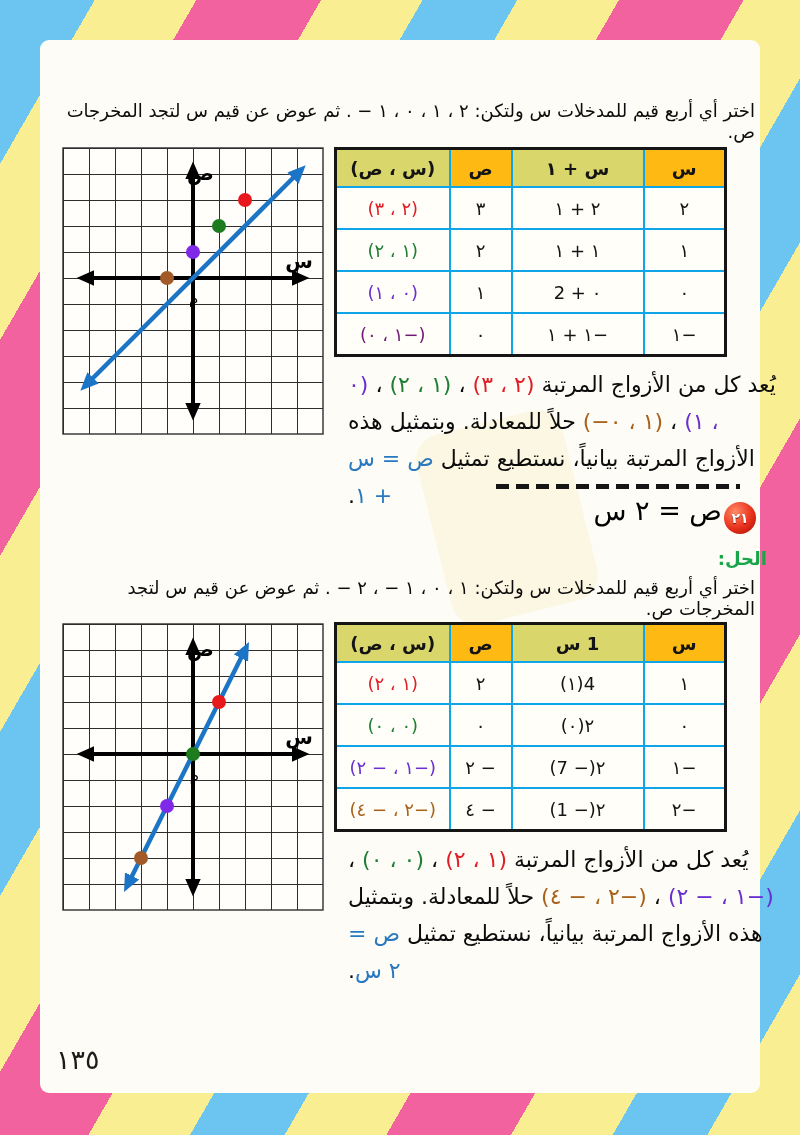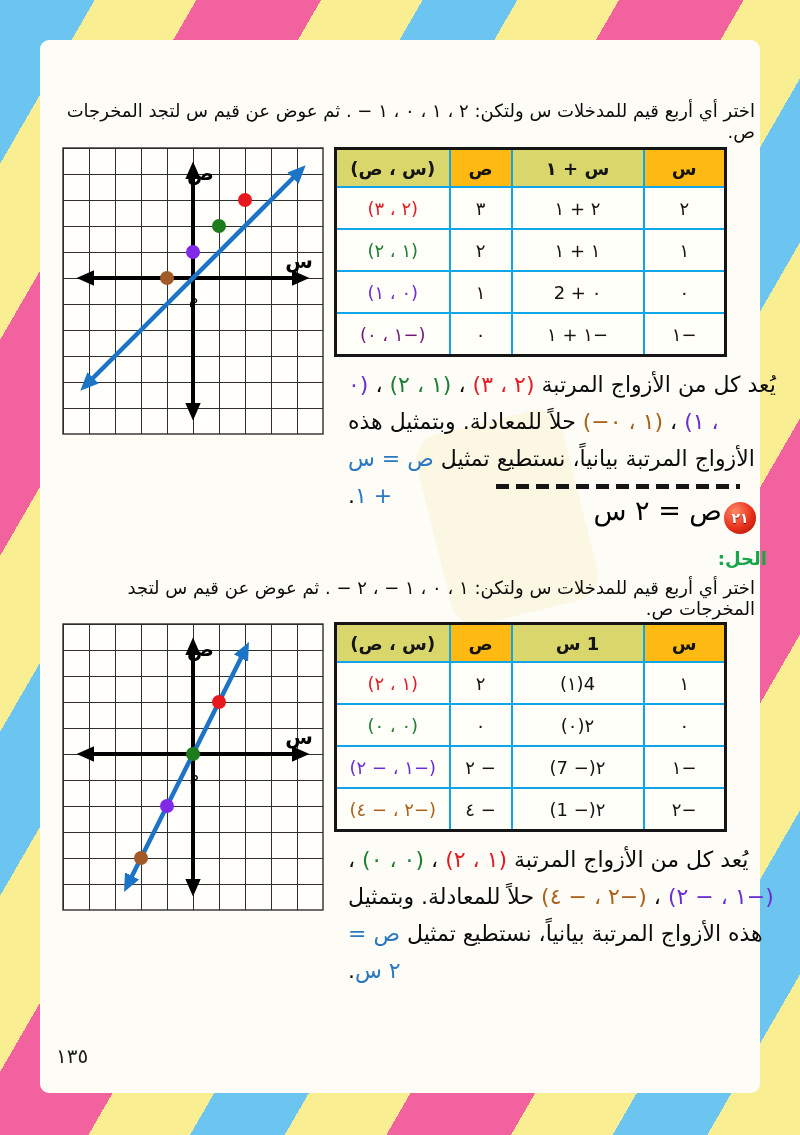--- a/index.html
+++ b/index.html
@@ -59,21 +59,21 @@
   }
   .prob-eq{
     position:absolute;right:78px;top:495px;direction:rtl;
     font-size:27px;color:#000;font-family:"DejaVu Serif",serif;
   }
   .sol{
     position:absolute;right:33px;top:541px;direction:rtl;
     font-size:18px;font-weight:bold;color:#17A64A;margin-top:7px;
   }
   .pagenum{
-    position:absolute;left:56px;top:1044px;font-size:20px;color:#1c1c1c;direction:rtl;
+    position:absolute;left:56px;top:1044px;font-size:27px;color:#1c1c1c;direction:rtl;
   }
   svg text{font-family:"DejaVu Sans",sans-serif;}
 </style>
 </head>
 <body>
 
 <div class="paper">
   <div class="watermark"></div>
 </div>
 

